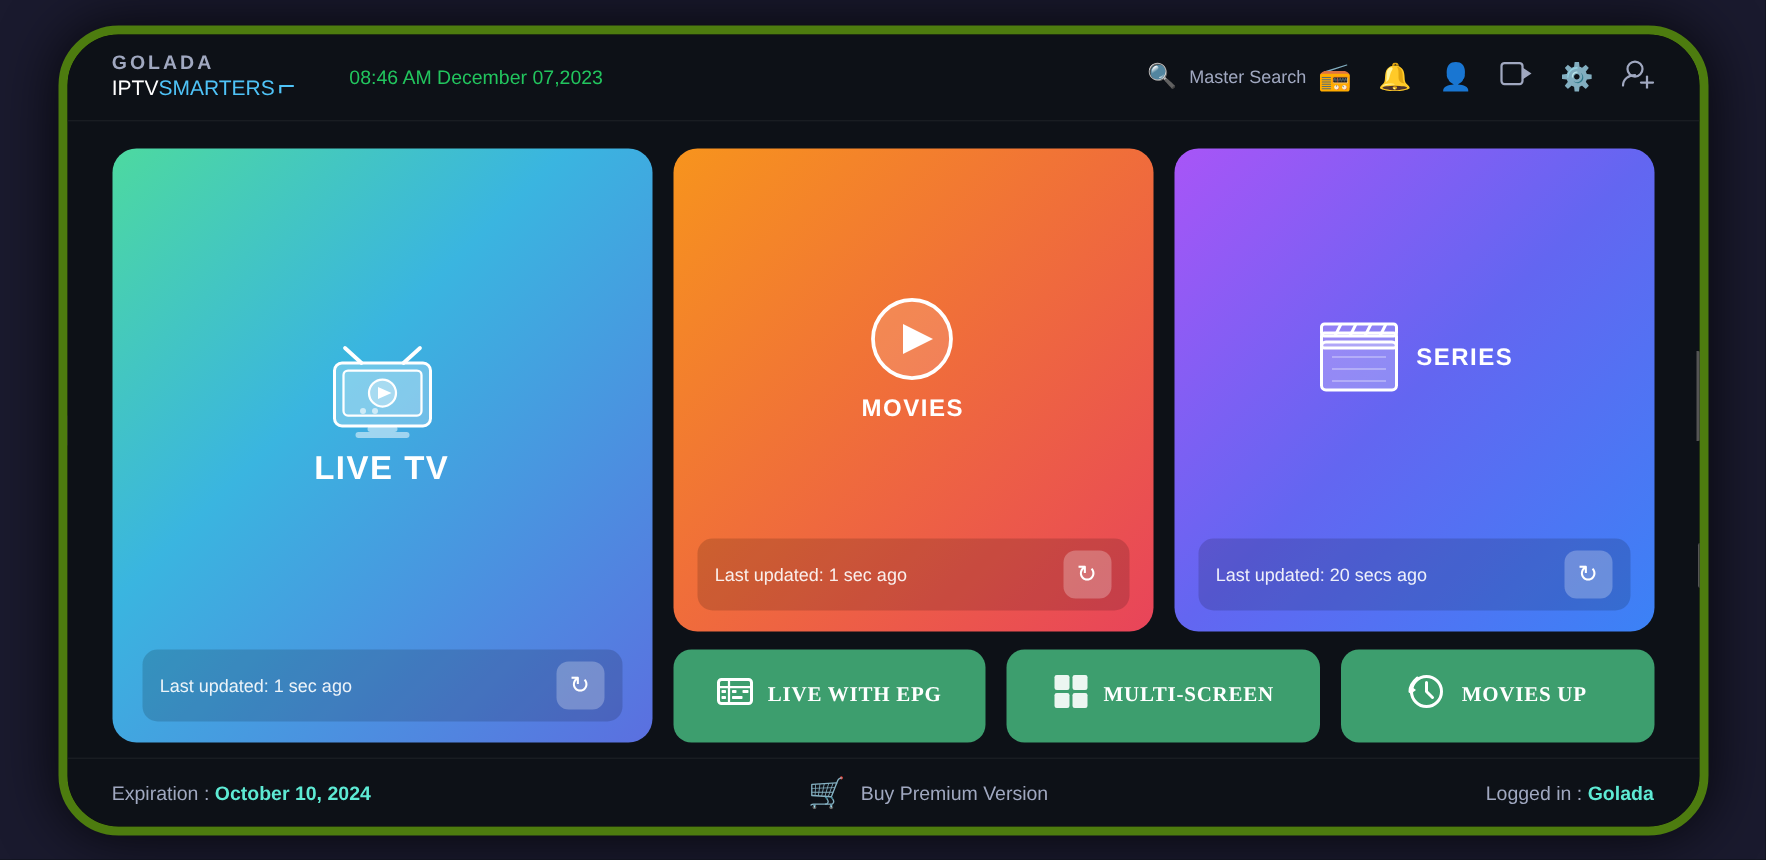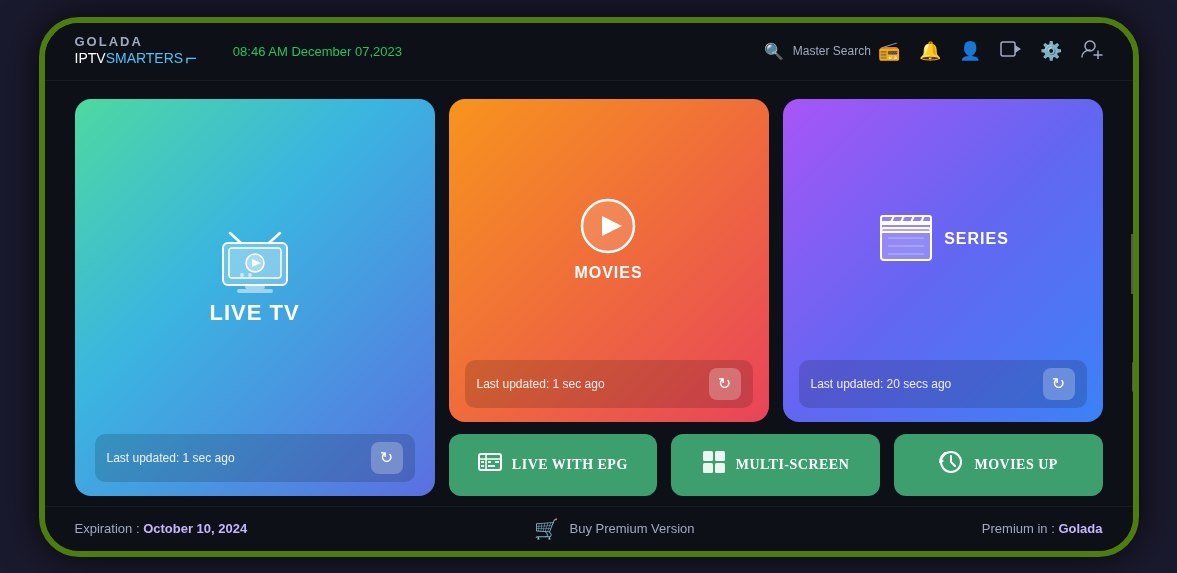--- a/index.html
+++ b/index.html
@@ -280,21 +280,21 @@
       display: flex;
       align-items: center;
       justify-content: space-between;
       border-top: 1px solid rgba(255,255,255,0.05);
     }
     .footer-text {
       color: #a0a8c0;
       font-size: 13px;
     }
     .footer-text strong {
-      color: #c4b5fd;
+      color: #5eead4;
     }
     .footer-center {
       display: flex;
       align-items: center;
       gap: 10px;
     }
     .cart-icon {
       color: #a0a8c0;
       font-size: 20px;
     }
@@ -496,19 +496,19 @@
 
     <div class="footer">
       <span class="footer-text">
         <span>Expiration : </span><strong>October 10, 2024</strong>
       </span>
       <div class="footer-center">
         <span class="cart-icon">🛒</span>
         <span class="footer-text">Buy Premium Version</span>
       </div>
       <span class="footer-text">
-        <span>Premium in : </span><strong>Golada</strong>
+        <span>Logged in : </span><strong>Golada</strong>
       </span>
     </div>
 
   </div>
   <div class="scroll-corner"></div>
 </div>
 
 </body></html>

